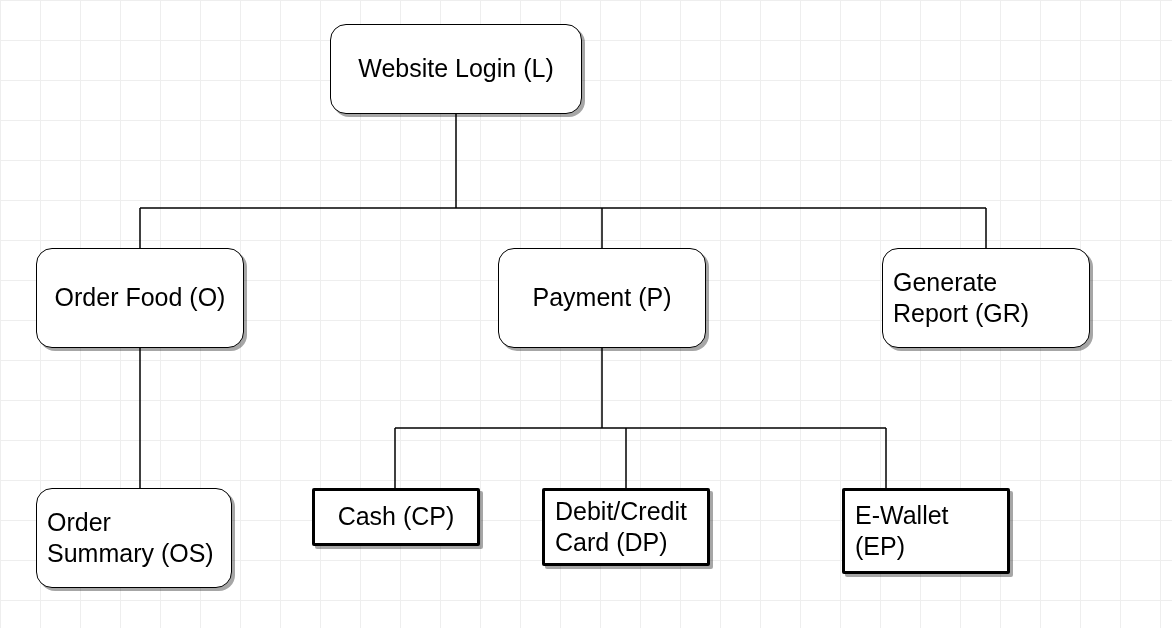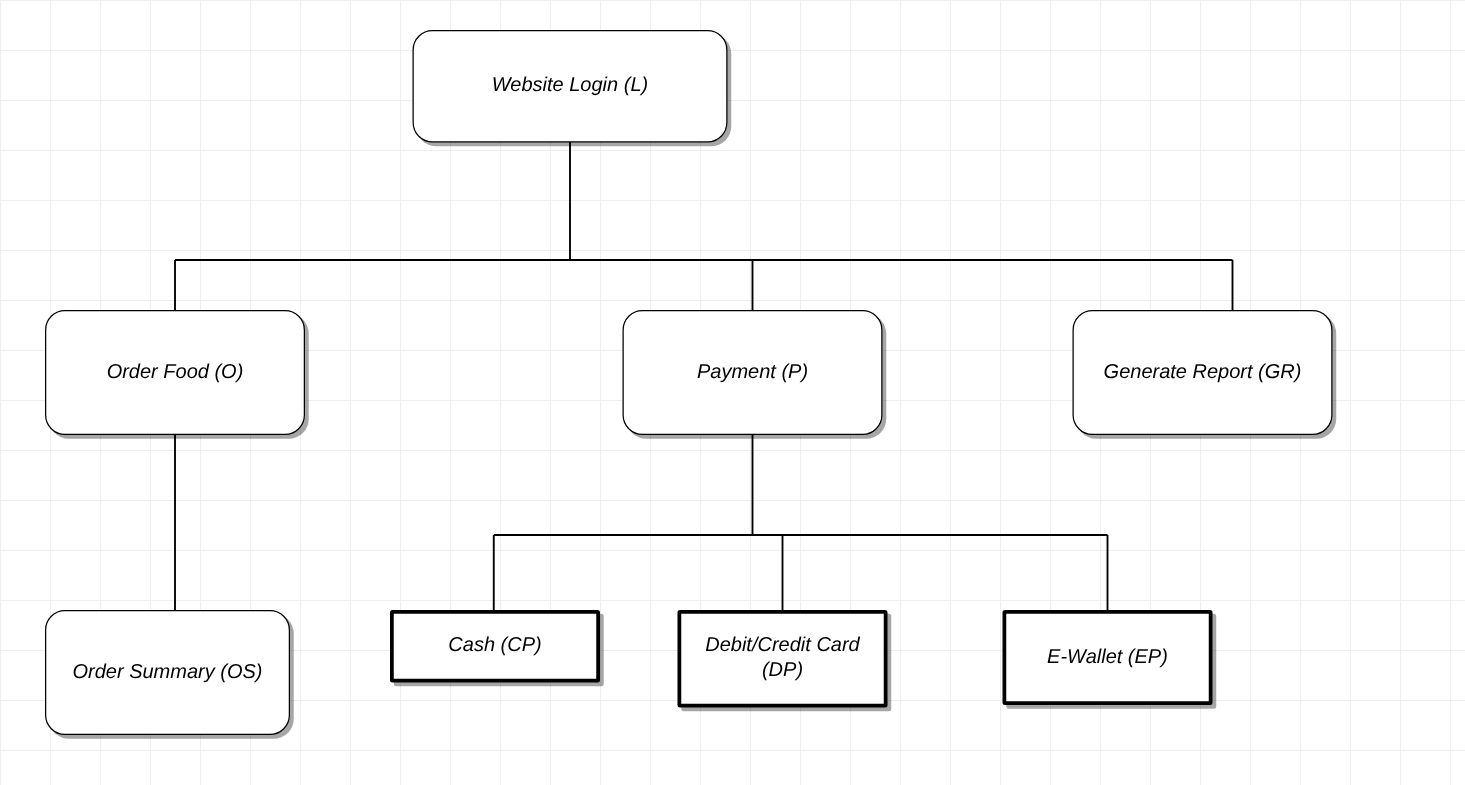--- a/index.html
+++ b/index.html
@@ -20,26 +20,25 @@
       linear-gradient(to right, #eeeeee 1px, transparent 1px),
       linear-gradient(to bottom, #eeeeee 1px, transparent 1px);
     background-size: 40px 40px;
   }
   .node {
     position: absolute;
     background: #ffffff;
     display: flex;
     align-items: center;
     justify-content: center;
-    text-align: center;
-    font-size: 16px;
+    text-align: left;
+    font-size: 25px;
     line-height: 1.25;
     padding: 6px 10px;
     box-sizing: border-box;
-    font-style: italic;
   }
   .rounded {
     border: 1.5px solid #000;
     border-radius: 16px;
     box-shadow: 3px 3px 0px rgba(0,0,0,0.35);
   }
   .bold-rect {
     border: 3px solid #000;
     border-radius: 2px;
     box-shadow: 3px 3px 0px rgba(0,0,0,0.35);
@@ -85,31 +84,31 @@
 </div>
 
 <div class="node rounded" style="left:36px; top:248px; width:208px; height:100px;">
   <span>Order Food (O)</span>
 </div>
 
 <div class="node rounded" style="left:498px; top:248px; width:208px; height:100px;">
   <span>Payment (P)</span>
 </div>
 
-<div class="node rounded" style="left:858px; top:248px; width:208px; height:100px;">
+<div class="node rounded" style="left:882px; top:248px; width:208px; height:100px;">
   <span>Generate Report (GR)</span>
 </div>
 
 <div class="node rounded" style="left:36px; top:488px; width:196px; height:100px;">
   <span>Order Summary (OS)</span>
 </div>
 
 <div class="node bold-rect" style="left:312px; top:488px; width:168px; height:58px;">
   <span>Cash (CP)</span>
 </div>
 
 <div class="node bold-rect" style="left:542px; top:488px; width:168px; height:78px;">
   <span>Debit/Credit Card (DP)</span>
 </div>
 
-<div class="node bold-rect" style="left:802px; top:488px; width:168px; height:76px;">
+<div class="node bold-rect" style="left:842px; top:488px; width:168px; height:86px;">
   <span>E-Wallet (EP)</span>
 </div>
 
 </body></html>

